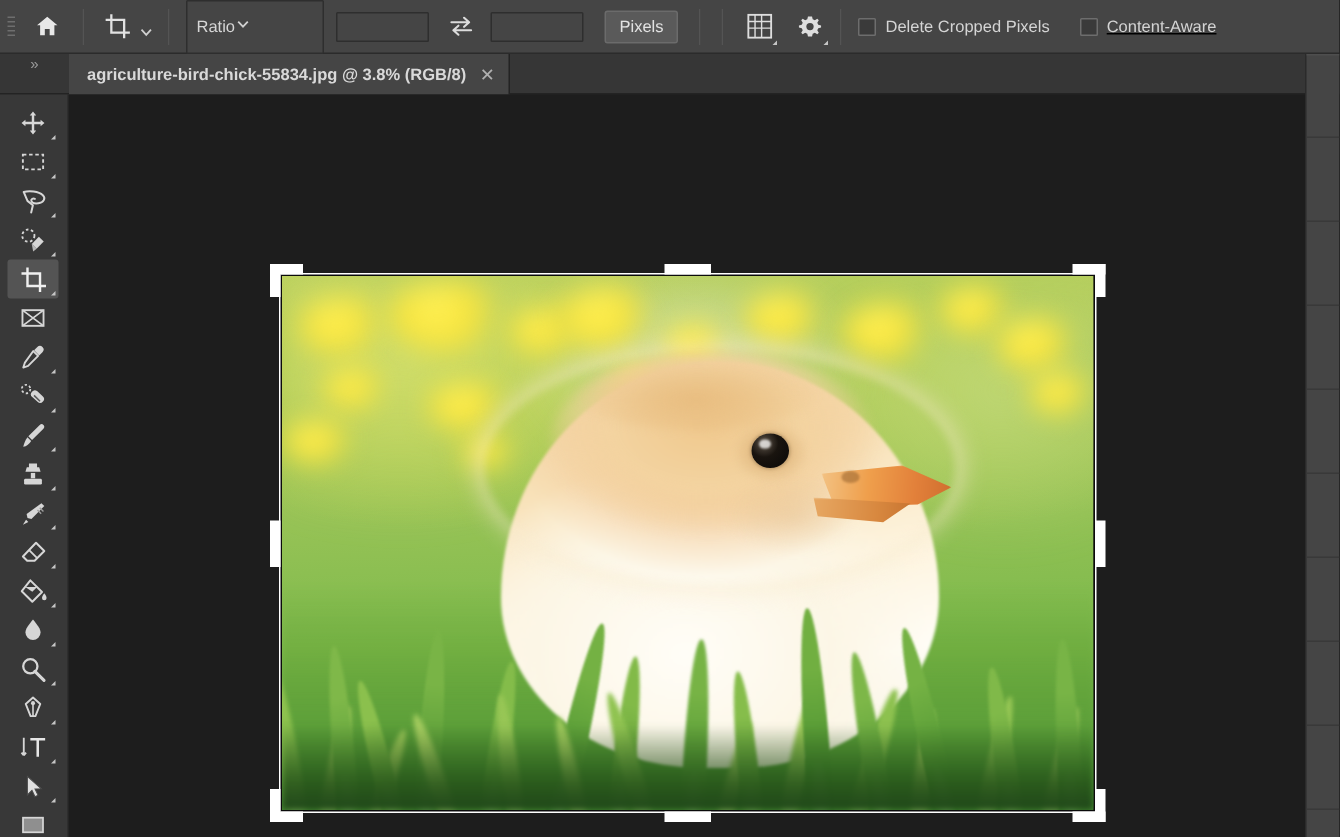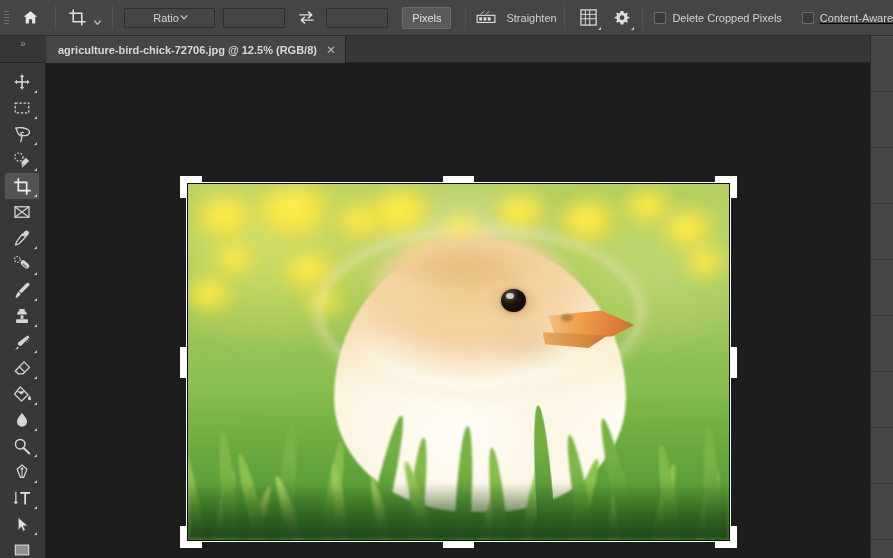--- a/index.html
+++ b/index.html
@@ -39,26 +39,26 @@
     border-right: 1px solid #545454;
   }
   .tool-preset {
     display: flex; align-items: center; gap: 3px;
     height: 26px; padding: 0 3px; cursor: pointer;
   }
   .tp-icon { width: 24px; height: 22px; display:flex; align-items:center; justify-content:center; }
   .chev { width: 9px; height: 9px; }
 
   .ratio-select {
-    width: 92px; height: 20px;
+    width: 92px; height: 36px;
     background: #454545;
     border: 1px solid #2e2e2e;
     border-radius: 1px;
     display: flex; align-items: center;
-    justify-content: center;
+    justify-content: flex-start;
     padding: 0 3px 0 6px;
     color: #d6d6d6; font-size: 11px;
     cursor: pointer;
     margin-left: 4px;
   }
   .num-field {
     width: 62px; height: 20px;
     background: #454545;
     border: 1px solid #2e2e2e;
     border-radius: 1px;
@@ -380,32 +380,20 @@
       <path d="M16 10.8 H4 M7 7.6 L3.4 10.8 L7 14" stroke="#dcdcdc" stroke-width="1.5" fill="none" stroke-linecap="round" stroke-linejoin="round"></path>
     </svg>
   </div>
 
   <input class="num-field" type="text" value="" placeholder="" style="">
 
   <div class="clear-btn">Pixels</div>
 
   <div class="ob-sep" style="margin-left:14px;"></div>
 
-  <div class="straighten-grp">
-    <span class="icon-btn">
-      <svg width="20" height="16" viewBox="0 0 22 18">
-        <rect x="1" y="6" width="20" height="8" fill="none" stroke="#dcdcdc" stroke-width="1.3"></rect>
-        <rect x="3.4" y="8.2" width="3.2" height="3.6" fill="#dcdcdc"></rect>
-        <rect x="8.2" y="8.2" width="3.2" height="3.6" fill="#dcdcdc"></rect>
-        <rect x="13" y="8.2" width="3.2" height="3.6" fill="#dcdcdc"></rect>
-        <path d="M5 4.4 L9 1.4 M11 4.4 L15 1.4" stroke="#bdbdbd" stroke-width="1.1"></path>
-      </svg>
-    </span>
-    <span class="straighten-lbl">Straighten</span>
-  </div>
 
   <div class="ob-sep"></div>
 
   <div class="icon-btn" style="margin-left:4px;">
     <svg width="19" height="19" viewBox="0 0 20 20">
       <rect x="2" y="2" width="16" height="16" fill="none" stroke="#dedede" stroke-width="1.3"></rect>
       <path d="M6.7 2 V18 M11.3 2 V18 M2 6.7 H18 M2 11.3 H18" stroke="#dedede" stroke-width="1"></path>
     </svg>
     <span style="position:absolute;right:1px;bottom:0;width:0;height:0;border-left:3px solid transparent;border-bottom:3px solid #c6c6c6;"></span>
   </div>
@@ -431,21 +419,21 @@
   </div>
 </div>
 
 <div id="tab-bar"></div>
 
 <div id="panel-expander">
   <span>»</span>
 </div>
 
 <div id="doc-tab">
-  <span class="title">agriculture-bird-chick-72706.jpg @ 12.5% (RGB/8)</span>
+  <span class="title">agriculture-bird-chick-55834.jpg @ 3.8% (RGB/8)</span>
   <span class="close">✕</span>
 </div>
 
 <div id="toolbar">
 
   <div class="tool">
     <svg width="18" height="18" viewBox="0 0 20 20">
       <path d="M10 1.5 L12.4 4.4 H10.9 V9.1 H15.6 V7.6 L18.5 10 L15.6 12.4 V10.9 H10.9 V15.6 H12.4 L10 18.5 L7.6 15.6 H9.1 V10.9 H4.4 V12.4 L1.5 10 L4.4 7.6 V9.1 H9.1 V4.4 H7.6 Z" fill="#d6d6d6"></path>
     </svg>
     <span class="corner"></span>

